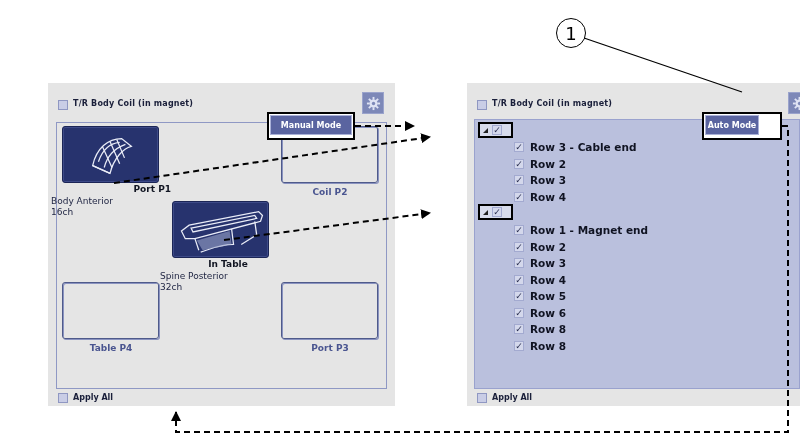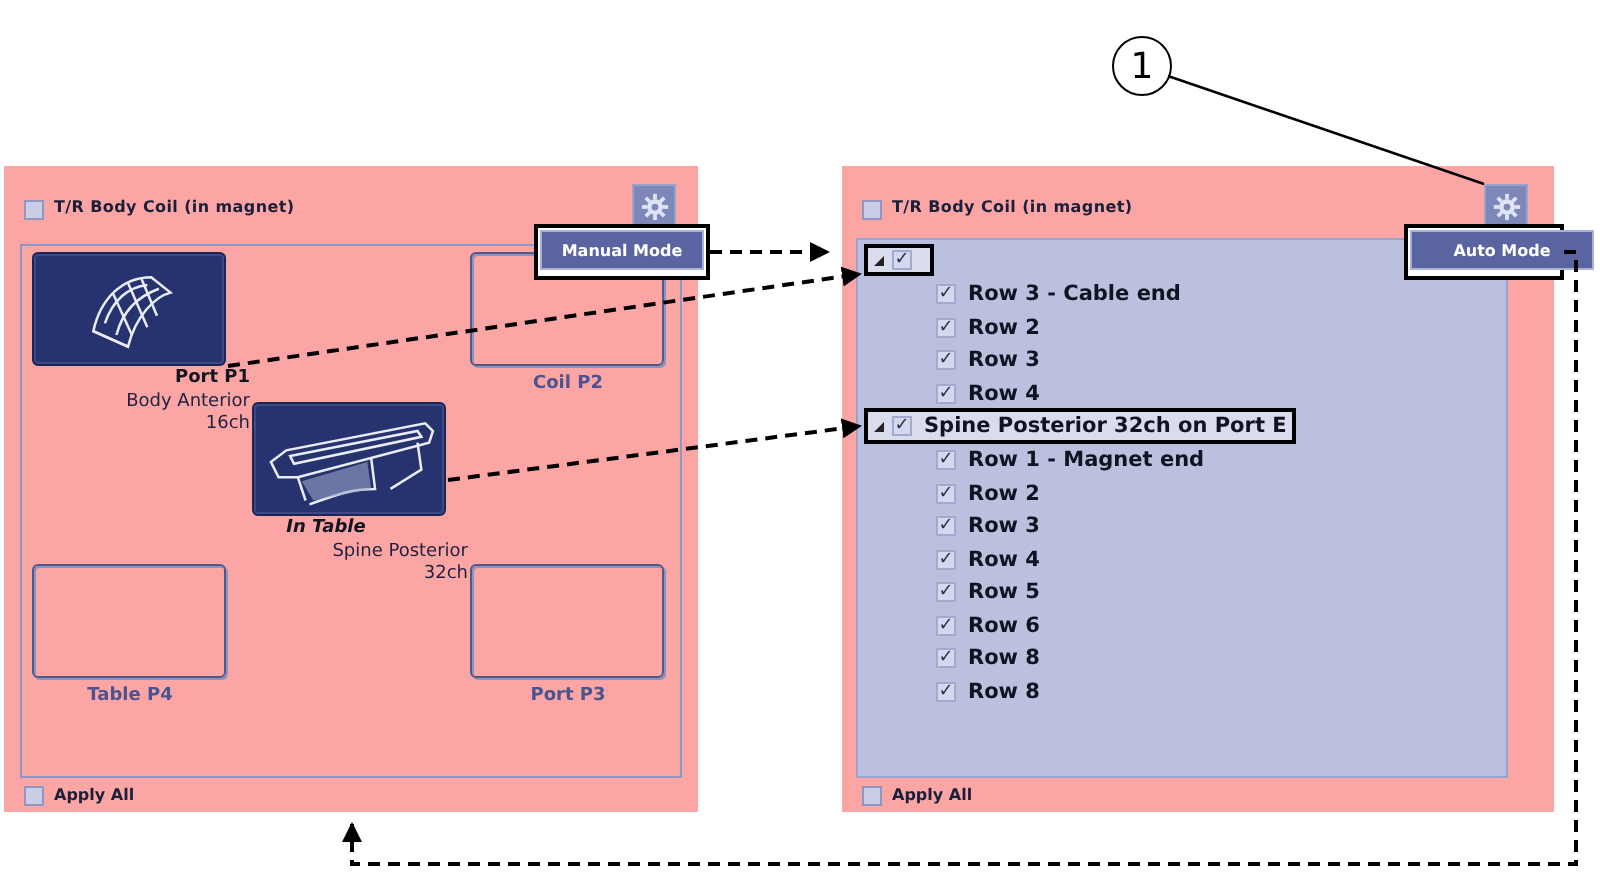--- a/index.html
+++ b/index.html
@@ -1,36 +1,36 @@
 <!DOCTYPE html>
 <html><head>
 <meta charset="utf-8">
 <style>
   html, body { margin:0; padding:0; }
   body { width:800px; height:444px; position:relative; background:#ffffff; overflow:hidden;
          font-family:"DejaVu Sans", sans-serif; }
-  .panel { position:absolute; background:#fca5a5; }
+  .panel { position:absolute; background:#e5e5e5;margin-left:46px; }
   .panel-left { left:2px; top:83px; width:347px; height:323px; }
   .panel-right { left:421px; top:83px; width:356px; height:323px; }
 
   .cb { position:absolute; width:10px; height:10px; background:#c9cde6; border:1px solid #8f97c2; box-sizing:border-box; }
   .top-cb-label { position:absolute; font-size:8px; font-weight:bold; color:#1a1f3a; letter-spacing:0.2px; }
   .gear-btn { position:absolute; width:22px; height:22px; background:#7d88b8; border:1px solid #9aa3cc;
               box-sizing:border-box; display:flex; align-items:center; justify-content:center; }
   .gear-btn svg { width:15px; height:15px; }
 
   .inner-left { position:absolute; left:8px; top:39px; width:331px; height:267px; border:1px solid #8f98c4;
                 box-sizing:border-box; }
   .port-box { position:absolute; width:97px; height:57px; border:1px solid #4f5a8a; border-radius:3px;
               box-sizing:border-box; box-shadow: inset 1px 1px 0 #8a93c0, 1px 1px 0 #8a93c0; }
   .port-box.filled { background:#27336e; border:1px solid #1b2556; box-shadow: inset 0 0 0 1px #3d4a88; }
   .port-caption { position:absolute; width:120px; text-align:center; font-size:9px; font-weight:bold; }
   .port-caption.active { color:#111522; }
   .port-caption.empty { color:#4a5590; }
-  .port-sub { position:absolute; width:120px; text-align:right; font-size:9px; color:#1c2240; line-height:11px; }
+  .port-sub { position:absolute; width:120px; text-align:left; font-size:9px; color:#1c2240; line-height:11px; }
 
   .mode-btn { position:absolute; height:20px; background:#5a64a0; border:1px solid #aab1d8; box-sizing:border-box;
               font-size:8px; font-weight:bold; color:#ffffff; display:flex; align-items:center; justify-content:center; }
   .highlight-frame { position:absolute; border:2px solid #000; box-sizing:border-box; background:#fff; }
 
   .tree-area { position:absolute; left:7px; top:36px; width:326px; height:270px; background:#bac0dd;
                border:1px solid #9aa2ce; box-sizing:border-box; }
   .tree-row { position:absolute; display:flex; align-items:center; font-size:10.5px; font-weight:bold; color:#101322; white-space:nowrap; }
   .tree-row .tcb { width:10px; height:10px; background:#d4d8ec; border:1px solid #a3aad0; box-sizing:border-box;
                    display:inline-flex; align-items:center; justify-content:center; font-size:9px; color:#2a2f50;
@@ -93,21 +93,21 @@
     <svg viewBox="0 0 97 57" width="95" height="55">
       <g fill="none" stroke="#e9ecf7" stroke-width="1.3">
         <path d="M8 30 L16 24 L88 10 L92 14 L90 20 L22 38 L12 38 Z"></path>
         <path d="M18 27 L84 14 L86 17 L20 31 Z"></path>
         <path d="M22 38 L26 50 M60 28 L62 44 C48 44, 40 48, 28 52"></path>
         <path d="M84 20 L86 34 L70 44"></path>
       </g>
       <path d="M24 40 L58 30 L60 44 L30 50 Z" fill="#9aa3c8" opacity="0.6"></path>
     </svg>
   </div>
-  <div class="port-caption active" style="left:101px; top:176px;font-style:italic;">In Table</div>
+  <div class="port-caption active" style="left:120px; top:176px;">In Table</div>
   <div class="port-sub" style="left:112px; top:188px;">Spine Posterior</div>
   <div class="port-sub" style="left:112px; top:199px;">32ch</div>
 
   <div class="port-box" style="left:14px; top:199px;"></div>
   <div class="port-caption empty" style="left:3px; top:260px;">Table P4</div>
 
   <div class="port-box" style="left:233px; top:199px;"></div>
   <div class="port-caption empty" style="left:222px; top:260px;">Port P3</div>
 
   <div class="cb" style="left:10px; top:310px;"></div>
@@ -157,21 +157,20 @@
       <span>Row 3</span>
     </div>
     <div class="tree-row" style="left:39px; top:71px;">
       <span class="tcb">✓</span>
       <span>Row 4</span>
     </div>
 
     <div class="tree-row group-row" style="left:3px; top:84px;">
       <span class="tri"></span>
       <span class="tcb">✓</span>
-      <span>Spine Posterior 32ch on Port E</span>
     </div>
     <div class="tree-row" style="left:39px; top:104px;">
       <span class="tcb">✓</span>
       <span>Row 1 - Magnet end</span>
     </div>
     <div class="tree-row" style="left:39px; top:121px;">
       <span class="tcb">✓</span>
       <span>Row 2</span>
     </div>
     <div class="tree-row" style="left:39px; top:137px;">
@@ -198,21 +197,21 @@
       <span class="tcb">✓</span>
       <span>Row 8</span>
     </div>
   </div>
 
   <div class="cb" style="left:10px; top:310px;"></div>
   <div class="bottom-cb-label" style="left:25px; top:310px;">Apply All</div>
 </div>
 
 <div class="highlight-frame" style="left:702px; top:112px; width:80px; height:28px;"></div>
-<div class="mode-btn" style="left:705px; top:115px; width:92px;">Auto Mode</div>
+<div class="mode-btn" style="left:705px; top:115px; width:54px;">Auto Mode</div>
 
 <div class="callout-num">1</div>
 
 <svg class="overlay" viewBox="0 0 800 444">
   <defs>
     <marker id="ah" markerWidth="10" markerHeight="10" refX="9" refY="5" orient="auto" markerUnits="userSpaceOnUse">
       <path d="M0,0 L10,5 L0,10 Z" fill="#000"></path>
     </marker>
   </defs>
 

